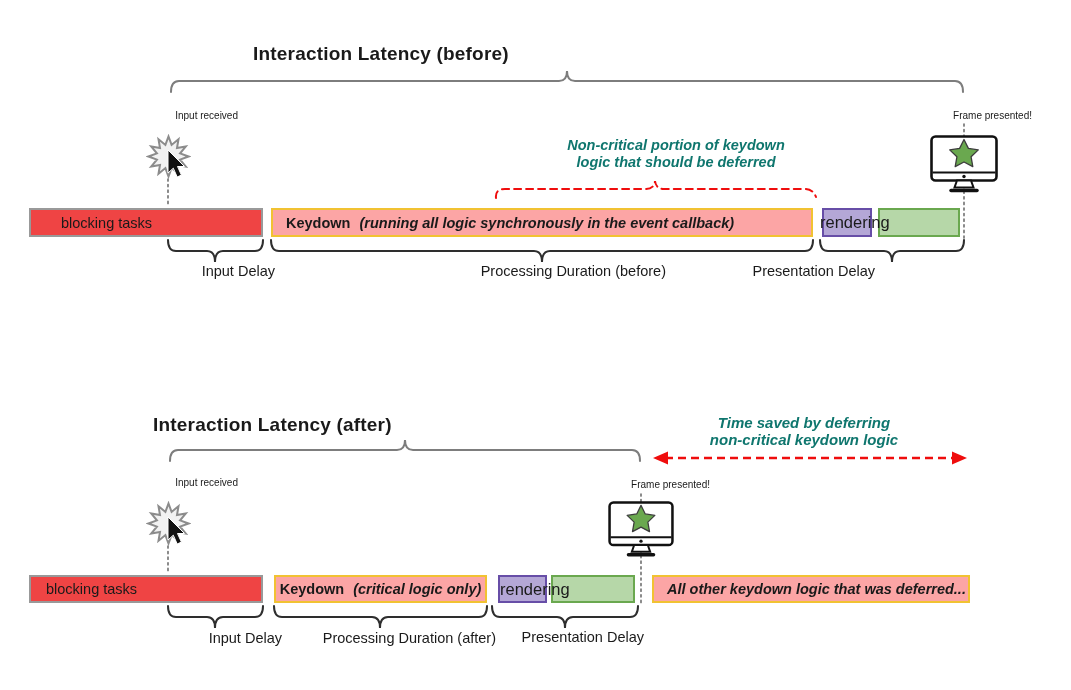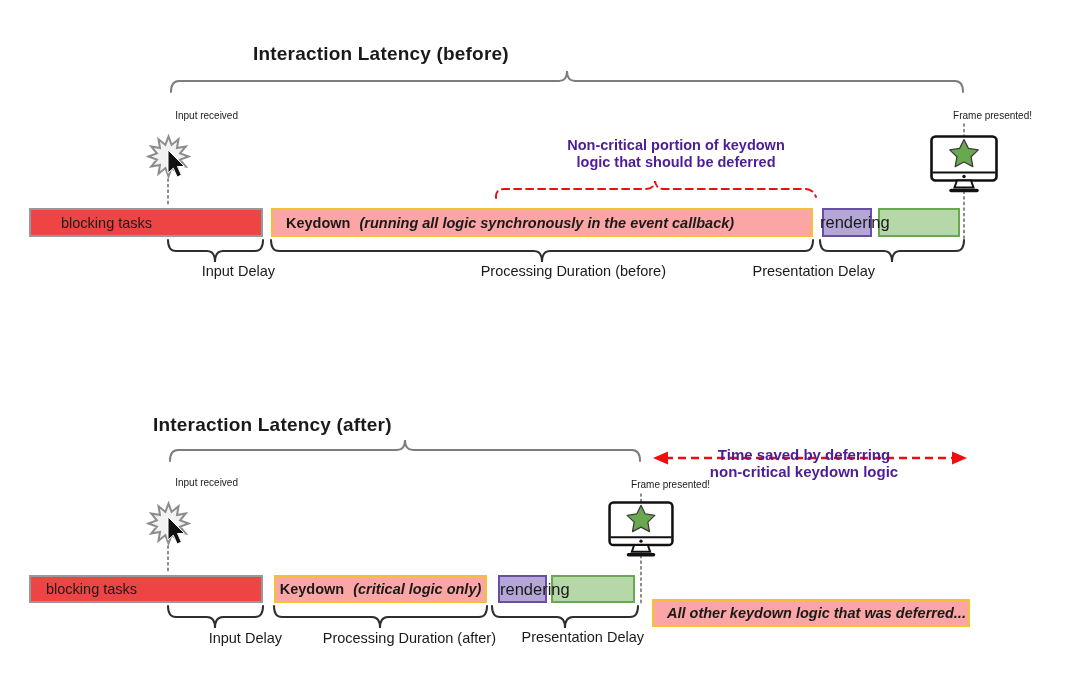--- a/index.html
+++ b/index.html
@@ -14,21 +14,21 @@
   .bar{position:absolute;height:29px;box-sizing:border-box;border:2px solid;z-index:1;
        display:flex;align-items:center;font-size:14.5px;white-space:nowrap;}
   .bar.after-row{height:28px;}
   .bar-gray{background:#ef4444;border-color:#999999;}
   .bar-yellow{background:#fca5a5;border-color:#f1c232;font-weight:bold;}
   .bar-purple{background:#b4a7d6;border-color:#674ea7;}
   .bar-green{background:#b6d7a8;border-color:#6aa84f;}
   .bar i{font-style:italic;margin-left:9px;}
   .rendering-text{position:absolute;z-index:2;font-size:16.5px;line-height:29px;}
   .phase-label{position:absolute;font-size:14.5px;text-align:right;z-index:1;}
-  .red-note{position:absolute;color:#4c1d95;font-weight:bold;
+  .red-note{position:absolute;color:#0f766e;font-weight:bold;font-style:italic;
             font-size:14.5px;text-align:center;line-height:17px;z-index:1;}
   .red-note.after{font-size:15px;}
 </style>
 </head>
 <body>
 
 <div class="canvas">
 
   <svg class="underlay" width="1071" height="690" viewBox="0 0 1071 690">
 
@@ -92,39 +92,39 @@
     <rect x="1.5" y="1.5" width="65" height="44" rx="4" fill="#fff" stroke="#111" stroke-width="2.6"></rect>
     <line x1="2.5" y1="37.5" x2="65.5" y2="37.5" stroke="#111" stroke-width="2"></line>
     <circle cx="34" cy="41.5" r="1.7" fill="#111"></circle>
     <path d="M27 45.5 L41 45.5 L43.5 52.5 L24.5 52.5 Z" fill="#fff" stroke="#111" stroke-width="2"></path>
     <line x1="21" y1="55.5" x2="47" y2="55.5" stroke="#111" stroke-width="3.5" stroke-linecap="round"></line>
     <polygon transform="translate(34,19.5)" points="0,-15 4.4,-6.1 14.3,-4.6 7.1,2.3 8.8,12.1 0,7.5 -8.8,12.1 -7.1,2.3 -14.3,-4.6 -4.4,-6.1" fill="#6aa84f" stroke="#3c3c3c" stroke-width="1.3" stroke-linejoin="round"></polygon>
   </svg>
 
   <div class="abs diagram-title" style="left:153px;top:414px;width:500px;">Interaction Latency (after)</div>
 
-  <div class="red-note after" style="left:654px;top:414px;width:300px;margin-top:32px;">
+  <div class="red-note after" style="left:654px;top:414px;width:300px;">
     <div>Time saved by deferring</div>
     <div>non-critical keydown logic</div>
   </div>
 
   <div class="abs event-label" style="left:98px;top:477px;width:140px;">Input received</div>
   <div class="abs event-label" style="left:570px;top:479px;width:140px;">Frame presented!</div>
 
   <div class="bar bar-gray after-row" style="left:29px;top:575px;width:234px;padding-left:15px;">
     <span>blocking tasks</span>
   </div>
   <div class="bar bar-yellow after-row" style="left:274px;top:575px;width:213px;justify-content:center;">
     <span>Keydown</span>
     <i>(critical logic only)</i>
   </div>
   <div class="bar bar-purple after-row" style="left:498px;top:575px;width:49px;"></div>
   <div class="bar bar-green after-row" style="left:551px;top:575px;width:84px;"></div>
   <div class="rendering-text" style="left:500px;top:575px;width:140px;line-height:28px;">rendering</div>
-  <div class="bar bar-yellow after-row" style="left:652px;top:575px;width:318px;padding-left:13px;font-style:italic;margin-top:24px;">
+  <div class="bar bar-yellow after-row" style="left:652px;top:575px;width:318px;padding-left:13px;font-style:italic;">
     <span>All other keydown logic that was deferred...</span>
   </div>
 
   <div class="phase-label" style="left:162px;top:630px;width:120px;">Input Delay</div>
   <div class="phase-label" style="left:266px;top:630px;width:230px;">Processing Duration (after)</div>
   <div class="phase-label" style="left:484px;top:629px;width:160px;">Presentation Delay</div>
 
   <svg class="abs icon-layer" style="left:146px;top:501px;" width="45" height="45" viewBox="-22.5 -22.5 45 45">
     <polygon points="20,0 11.6,3.1 17.3,10 8.5,8.5 10,17.3 3.1,11.6 0,20 -3.1,11.6 -10,17.3 -8.5,8.5 -17.3,10 -11.6,3.1 -20,0 -11.6,-3.1 -17.3,-10 -8.5,-8.5 -10,-17.3 -3.1,-11.6 0,-20 3.1,-11.6 10,-17.3 8.5,-8.5 17.3,-10 11.6,-3.1" fill="#f2f2f2" stroke="#8c8c8c" stroke-width="2"></polygon>
   </svg>

